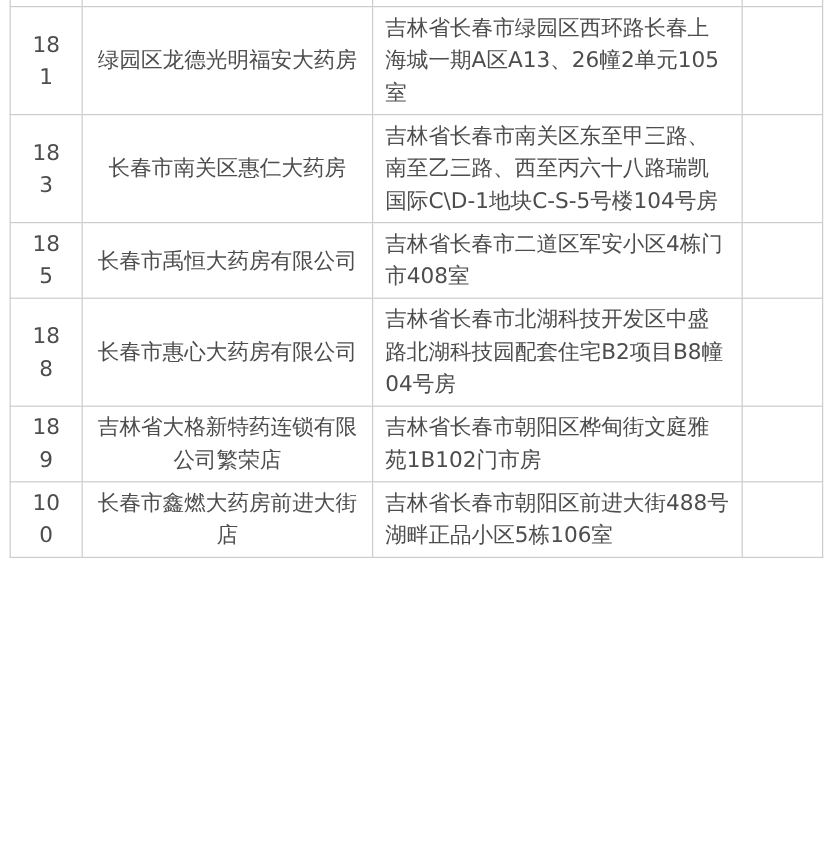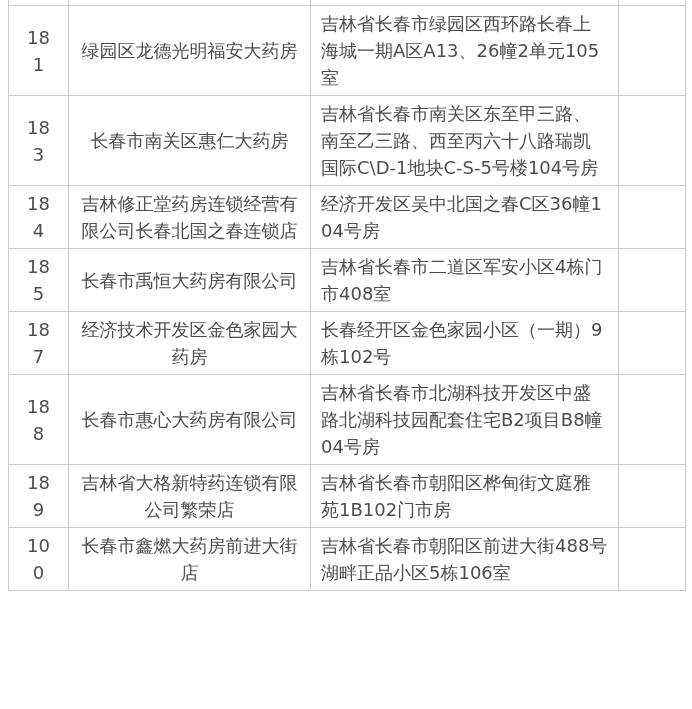--- a/index.html
+++ b/index.html
@@ -94,59 +94,35 @@
     </td>
     <td class="name-cell">
       <span>长春市南关区惠仁大药房</span>
     </td>
     <td class="addr-cell">
       <span>吉林省长春市南关区东至甲三路、南至乙三路、西至丙六十八路瑞凯国际C\D-1地块C-S-5号楼104号房</span>
     </td>
     <td class="empty-cell"></td>
   </tr>
 
-  <tr>
-    <td class="no-cell">
-      <span>184</span>
-    </td>
-    <td class="name-cell">
-      <span>吉林修正堂药房连锁经营有限公司长春北国之春连锁店</span>
-    </td>
-    <td class="addr-cell">
-      <span>经济开发区吴中北国之春C区36幢104号房</span>
-    </td>
-    <td class="empty-cell"></td>
-  </tr>
 
   <tr>
     <td class="no-cell">
       <span>185</span>
     </td>
     <td class="name-cell">
       <span>长春市禹恒大药房有限公司</span>
     </td>
     <td class="addr-cell">
       <span>吉林省长春市二道区军安小区4栋门市408室</span>
     </td>
     <td class="empty-cell"></td>
   </tr>
 
 
-  <tr>
-    <td class="no-cell">
-      <span>187</span>
-    </td>
-    <td class="name-cell">
-      <span>经济技术开发区金色家园大药房</span>
-    </td>
-    <td class="addr-cell">
-      <span>长春经开区金色家园小区（一期）9栋102号</span>
-    </td>
-    <td class="empty-cell"></td>
-  </tr>
 
   <tr>
     <td class="no-cell">
       <span>188</span>
     </td>
     <td class="name-cell">
       <span>长春市惠心大药房有限公司</span>
     </td>
     <td class="addr-cell">
       <span>吉林省长春市北湖科技开发区中盛路北湖科技园配套住宅B2项目B8幢04号房</span>

